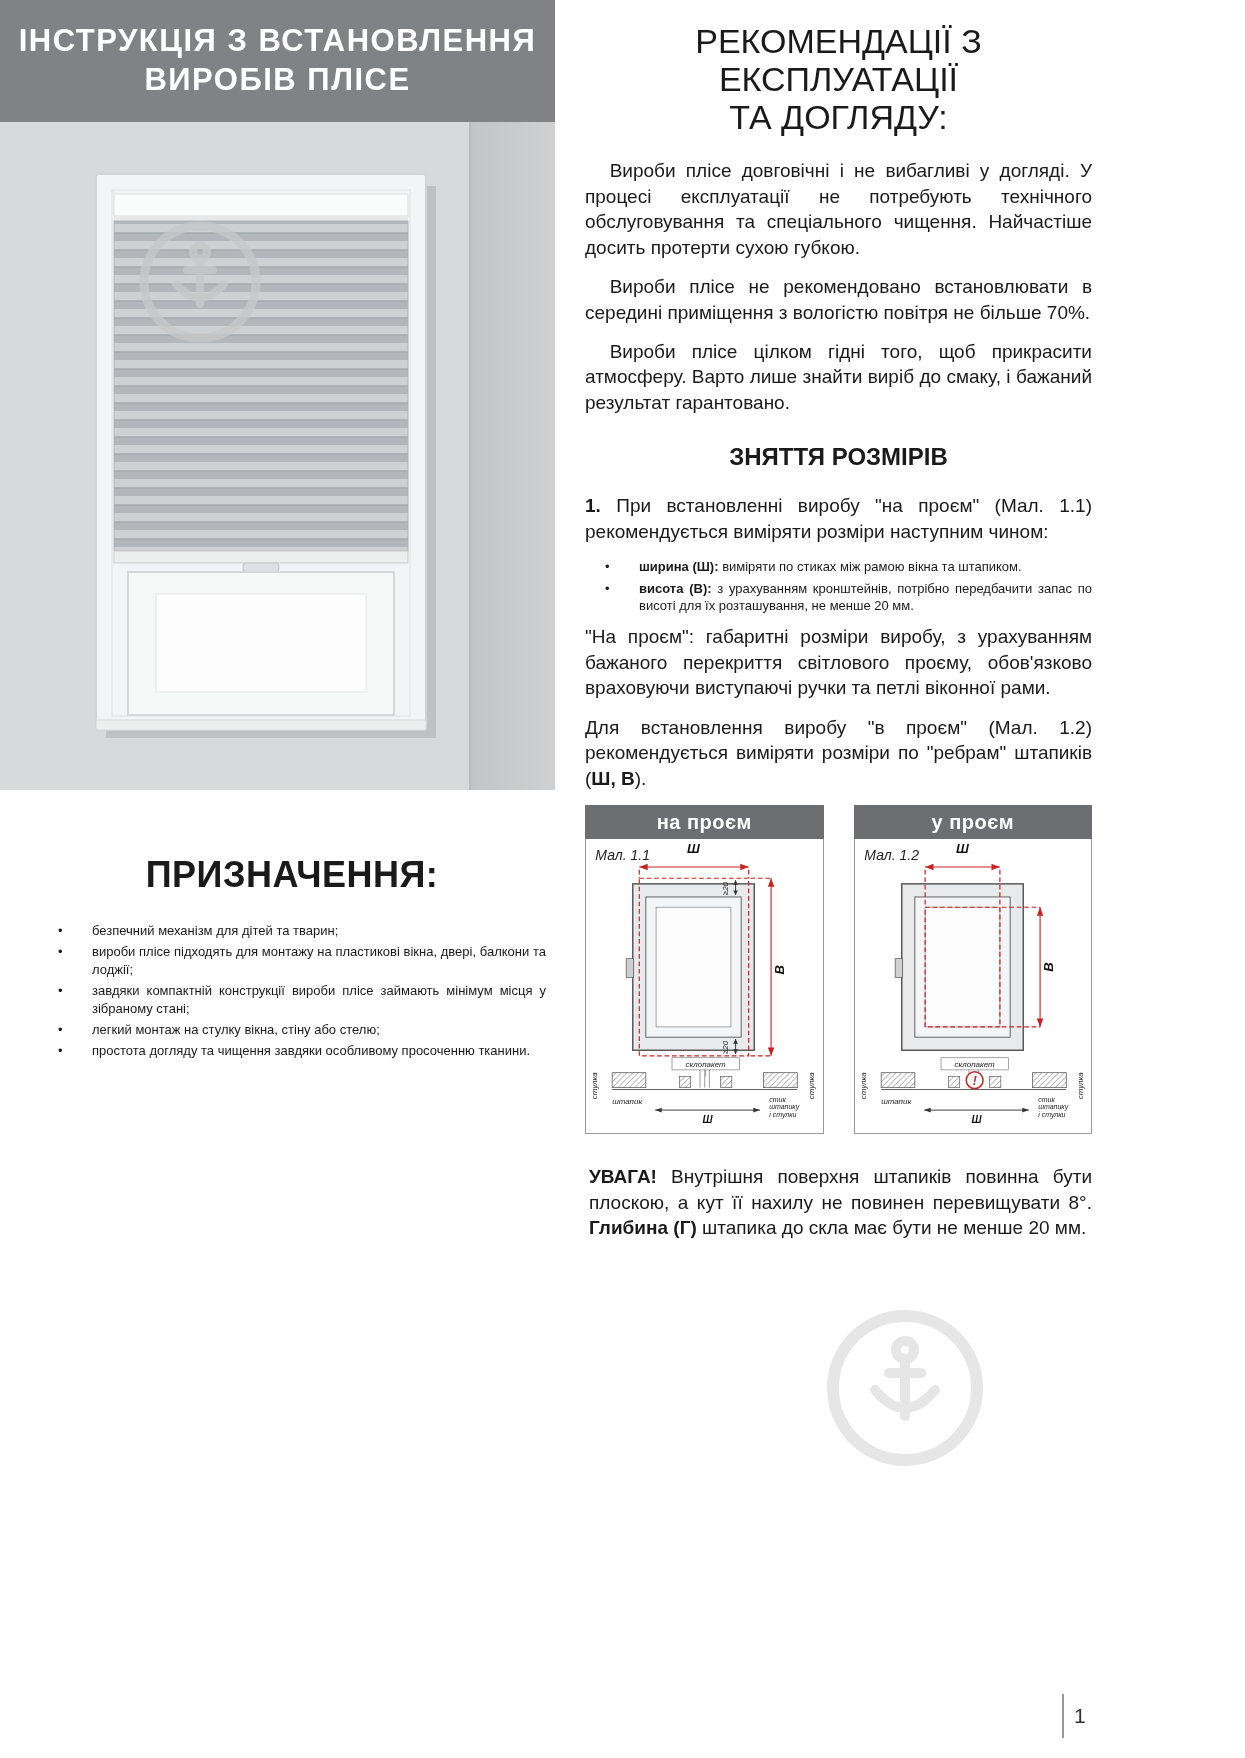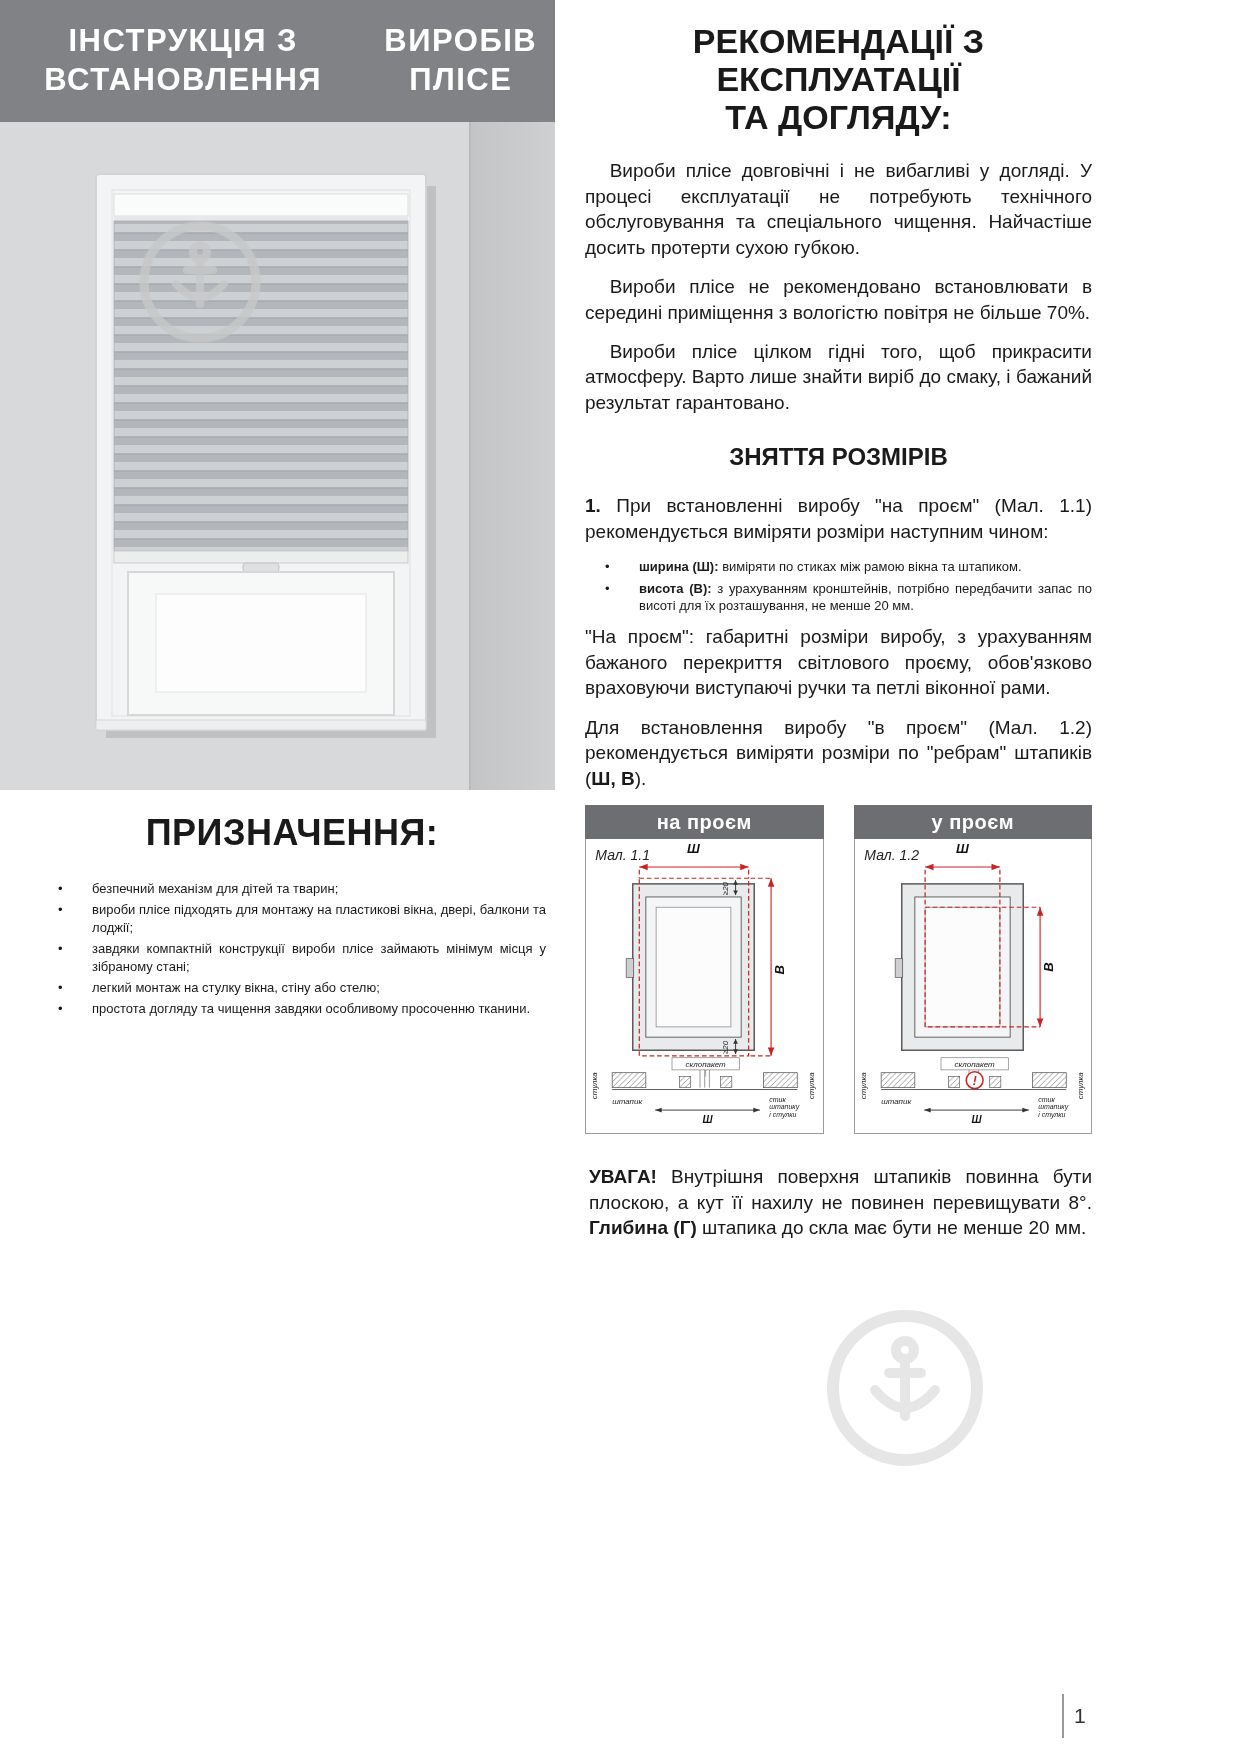--- a/index.html
+++ b/index.html
@@ -4,42 +4,42 @@
 <style>
   html,body { margin:0; padding:0; background:#ffffff; }
   .page {
     position:relative; width:1245px; height:1758px; background:#ffffff;
     font-family:"Liberation Sans", sans-serif; color:#1a1a1a; overflow:hidden;
   }
   
   .left-header {
     position:absolute; left:0; top:0; width:555px; height:122px;
     background:#808285; color:#ffffff;
-    display:flex; flex-direction:row; justify-content:center; align-items:center;
+    display:flex; flex-direction:column; justify-content:center; align-items:center;
     text-align:center;
   }
   .left-header .hl { font-size:31px; font-weight:bold; letter-spacing:1.5px; line-height:1.25; }
   .illustration { position:absolute; left:0; top:122px; width:555px; height:668px; }
   .illustration svg { display:block; }
-  .left-text { position:absolute; left:38px; top:812px; width:508px; }
+  .left-text { position:absolute; left:38px; top:854px; width:508px; }
   .section-title {
     text-align:center; font-size:36px; font-weight:800; letter-spacing:0.5px;
     margin:0 0 26px 0;
   }
   .body-p { font-size:19px; line-height:1.34; text-align:justify; margin:0 0 14px 0; }
   .indent { text-indent:1.3em; }
   ul.bullets { list-style:none; margin:6px 0 0 0; padding:0 0 0 20px; }
   ul.bullets li {
     position:relative; padding-left:34px; margin:0 0 4px 0;
     font-size:13px; line-height:1.34; text-align:justify;
   }
   ul.bullets li::before { content:"\2022"; position:absolute; left:0; top:0; }
   
   .right-col { position:absolute; left:585px; top:22px; width:507px; z-index:1; }
-  .care-title { text-align:center; font-size:34px; font-weight:700; line-height:1.12; margin:0 0 22px 0; }
+  .care-title { text-align:center; font-size:34px; font-weight:400; line-height:1.12; margin:0 0 22px 0; }
   .measure-title { text-align:center; font-size:24px; font-weight:800; margin:28px 0 22px 0; }
   .diagram-row { display:flex; gap:30px; margin-top:0; }
   .diagram-panel { flex:1; min-width:0; }
   .diagram-header {
     background:#6d6e71; color:#ffffff; height:34px;
     display:flex; align-items:center; justify-content:center;
     font-size:20px; font-weight:bold; letter-spacing:0.5px;
   }
   .diagram-body { border:1px solid #9b9b9b; border-top:none; background:#ffffff; height:294px;font-style:italic; }
   .diagram-body svg { display:block; width:100%; height:100%; }

